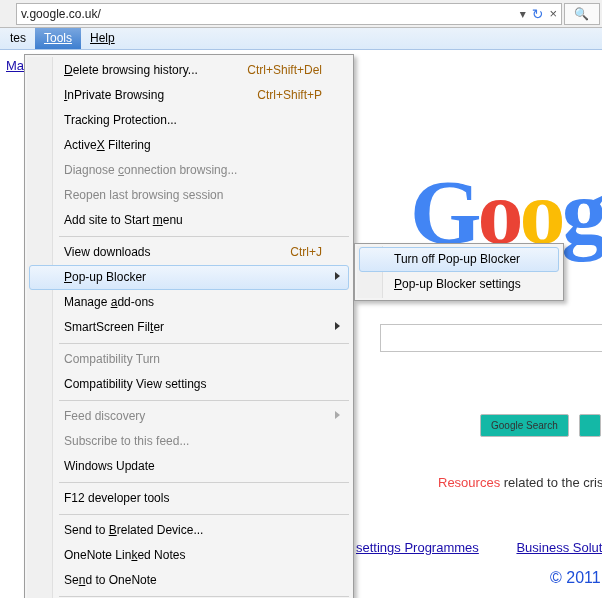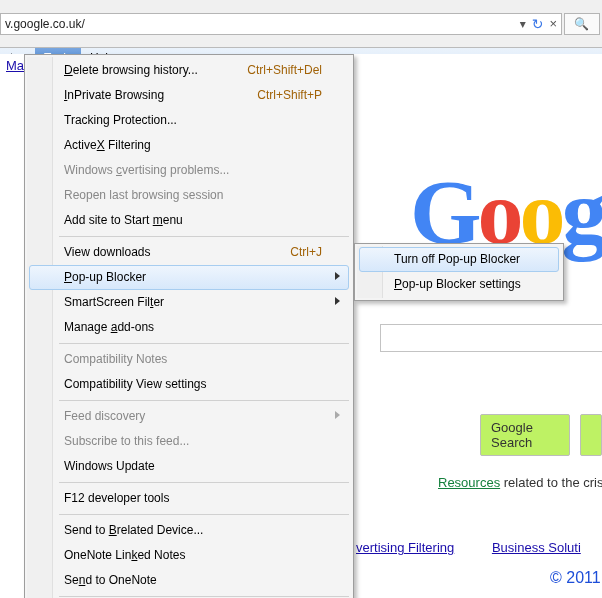--- a/index.html
+++ b/index.html
@@ -8,25 +8,26 @@
     width:602px; height:598px;
     font-family: "Segoe UI", Tahoma, sans-serif;
     font-size: 12px;
     background:#fff;
     color:#000;
     overflow:hidden;
     position:relative;
   }
   
   .addr-row {
-    height:48px;
+    height:28px;
     background:#f0f0f0;
     border-bottom:1px solid #bbb;
     display:flex;
     align-items:center;
+    padding-left:16px;
   }
   .addr-box {
     margin:4px 0 4px 0;
     height:22px;
     flex:1;
     background:#fff;
     border:1px solid #b5b5b5;
     display:flex;
     align-items:center;
     padding:0 4px;
@@ -168,35 +169,35 @@
     left:380px; top:270px;
     width:400px; height:28px;
     border:1px solid #c3c3c3;
   }
   .gbuttons {
     position:absolute;
     left:480px; top:360px;
     display:flex; gap:10px;
   }
   .gbtn {
-    font-size:13px;
+    font-size:10px;
     padding:5px 10px;
-    background:#bef264;
+    background:#14b8a6;
     border:1px solid #bcbcbc;
     border-radius:2px;
     color:#333;
   }
   .crisis {
     position:absolute;
     left:438px; top:421px;
     font-size:13px;
     color:#333;
     white-space:nowrap;
   }
-  .crisis a { color:#15803d; text-decoration:underline; }
+  .crisis a { color:#ef4444; }
   .footer-links {
     position:absolute;
     left:356px; top:486px;
     font-size:13px;
     color:#1a0dab;
     white-space:nowrap;
   }
   .footer-links span { margin-right:34px; text-decoration:underline; }
   .copyright {
     position:absolute;
@@ -250,21 +251,21 @@
   <div class="gbuttons">
     <div class="gbtn">Google Search</div>
     <div class="gbtn" style="width:10px;"></div>
   </div>
 
   <div class="crisis">
     <a>Resources</a><span> related to the cris</span>
   </div>
 
   <div class="footer-links">
-    <span>vertising Filtering</span>
+    <span>settings Programmes</span>
     <span>Business Soluti</span>
   </div>
 
   <div class="copyright">© 2011 -</div>
 </div>
 
 <div class="dropdown">
   <div class="left-strip"></div>
 
   <div class="dd-item">
@@ -275,51 +276,51 @@
     <span></span><span class="uline">I</span><span>nPrivate Browsing</span>
     <span class="dd-shortcut">Ctrl+Shift+P</span>
   </div>
   <div class="dd-item">
     <span>Tracking Protection...</span>
   </div>
   <div class="dd-item">
     <span>Active</span><span class="uline">X</span><span> Filtering</span>
   </div>
   <div class="dd-item disabled">
-    <span>Windows </span><span class="uline">c</span><span>vertising problems...</span>
+    <span>Diagnose </span><span class="uline">c</span><span>onnection browsing...</span>
   </div>
   <div class="dd-item disabled">
     <span>Reopen last browsing session</span>
   </div>
   <div class="dd-item">
     <span>Add site to Start </span><span class="uline">m</span><span>enu</span>
   </div>
 
   <div class="dd-sep"></div>
 
   <div class="dd-item">
     <span>View downloads</span>
     <span class="dd-shortcut">Ctrl+J</span>
   </div>
   <div class="dd-item hl">
     <span></span><span class="uline">P</span><span>op-up Blocker</span>
     <span class="dd-arrow"></span>
   </div>
   <div class="dd-item">
+    <span>Manage </span><span class="uline">a</span><span>dd-ons</span>
+  </div>
+  <div class="dd-item">
     <span>SmartScreen Fil</span><span class="uline">t</span><span>er</span>
     <span class="dd-arrow"></span>
   </div>
-  <div class="dd-item">
-    <span>Manage </span><span class="uline">a</span><span>dd-ons</span>
-  </div>
-
-  <div class="dd-sep"></div>
-
-  <div class="dd-item disabled">
-    <span>Compatibility Notes</span>
+
+  <div class="dd-sep"></div>
+
+  <div class="dd-item disabled">
+    <span>Compatibility Turn</span>
   </div>
   <div class="dd-item">
     <span>Compatibility View settings</span>
   </div>
 
   <div class="dd-sep"></div>
 
   <div class="dd-item disabled">
     <span>Feed discovery</span>
     <span class="dd-arrow"></span>

